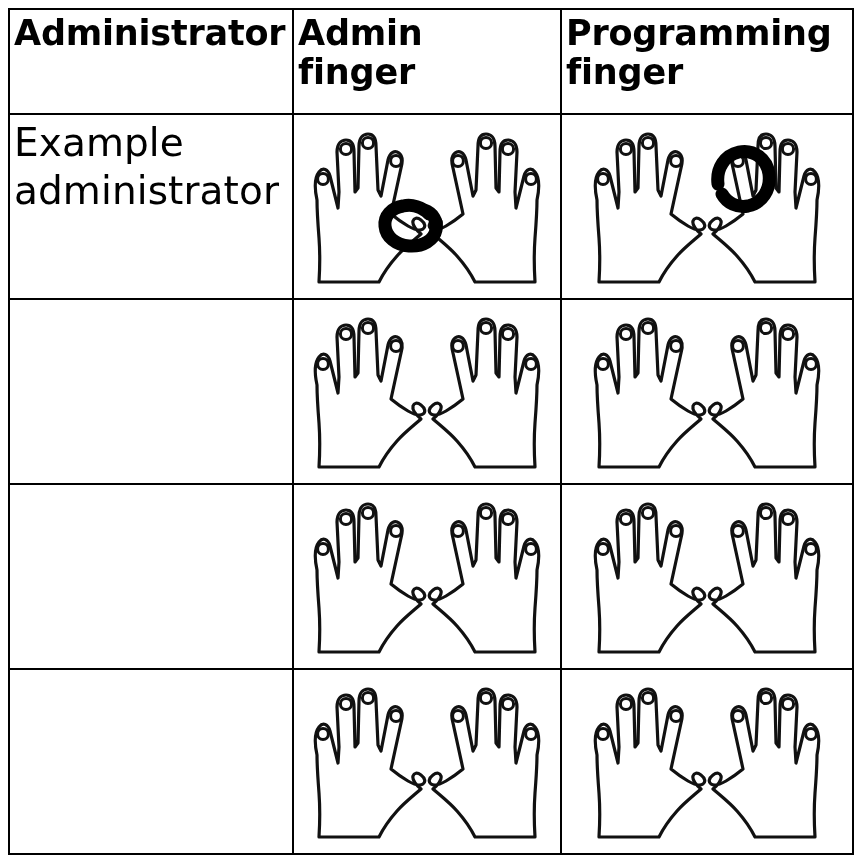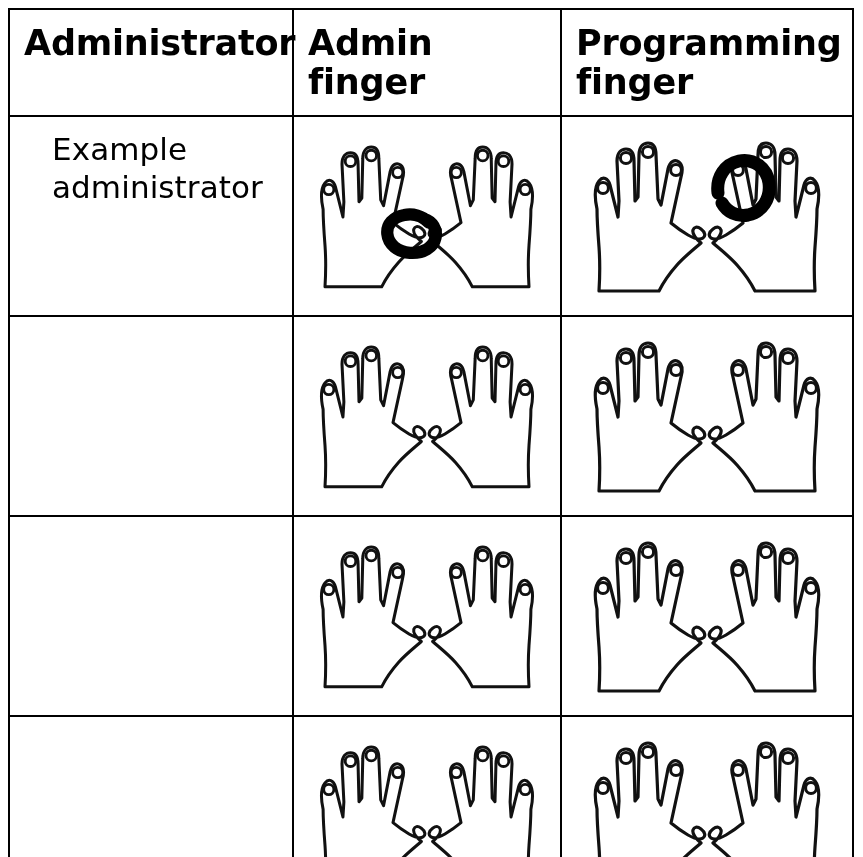--- a/index.html
+++ b/index.html
@@ -29,21 +29,21 @@
     top: 8px;
     width: 844px;
     height: 842px;
     border-collapse: collapse;
     table-layout: fixed;
   }
 
   table.finger-table td,
   table.finger-table th {
     border: 2.5px solid #000000;
-    padding: 14px;
+    padding: 4px;
     margin: 0;
     vertical-align: top;
     background: #ffffff;
   }
 
   col.col-name   { width: 284px; }
   col.col-admin  { width: 268px; }
   col.col-prog   { width: 292px; }
 
   tr.header-row { height: 105px; }
@@ -62,25 +62,24 @@
     white-space: pre-line;
   }
 
   .name-cell {
     padding: 0 8px 0 12px;
     vertical-align: middle;
   }
   .name-text {
     display: block;
     font-weight: normal;
-    font-size: 31px;
+    font-size: 39px;
     line-height: 1.22;
     letter-spacing: 0.1px;
     white-space: pre-line;
-    margin-left: 28px;
   }
 
   .hands-cell {
     position: relative;
     vertical-align: middle;
   }
   .hands-wrap {
     position: relative;
     width: 100%;
     height: 100%;

